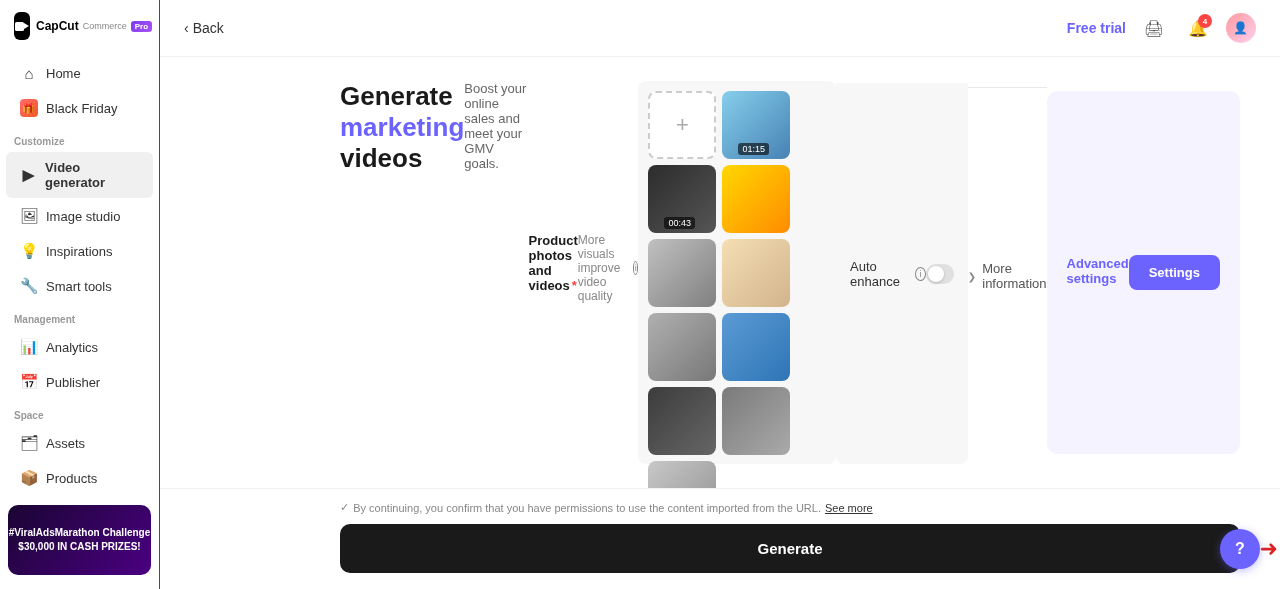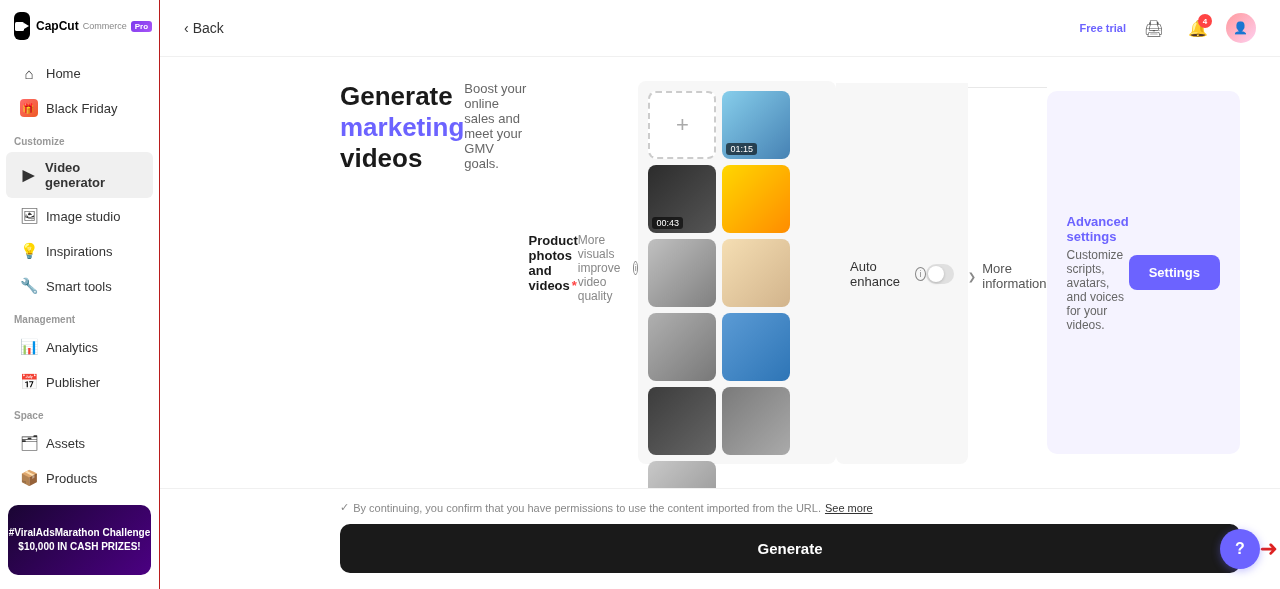--- a/index.html
+++ b/index.html
@@ -116,21 +116,21 @@
       align-items: center;
       gap: 4px;
       font-size: 14px;
       color: #333;
       cursor: pointer;
       background: none;
       border: none;
     }
     .header-spacer { flex: 1; }
     .free-trial-btn {
-      font-size: 11px;
+      font-size: 14px;
       color: #6c63ff;
       font-weight: 600;
       background: none;
       border: none;
       cursor: pointer;
     }
     .header-icon-btn {
       background: none;
       border: none;
       cursor: pointer;
@@ -246,21 +246,21 @@
       height: 68px;
       border-radius: 8px;
       overflow: hidden;
       position: relative;
       background: #ddd;
       cursor: pointer;
     }
     .media-thumb .duration {
       position: absolute;
       bottom: 4px;
-      left: 4px;
+      left: 16px;
       background: rgba(0,0,0,0.6);
       color: #fff;
       font-size: 9px;
       padding: 1px 4px;
       border-radius: 3px;
     }
 
     
     .thumb-1 { background: linear-gradient(135deg, #87ceeb, #4682b4); }
     .thumb-2 { background: linear-gradient(135deg, #2c2c2c, #555); }
@@ -464,21 +464,21 @@
       <span>Assets</span>
     </div>
     <div class="nav-item">
       <span class="icon">📦</span>
       <span>Products</span>
     </div>
 
     <div class="sidebar-promo">
       <div class="promo-text">
         <div>#ViralAdsMarathon Challenge</div>
-        <div>$10,000 IN CASH PRIZES!</div>
+        <div>$30,000 IN CASH PRIZES!</div>
       </div>
     </div>
   </div>
 </div>
 
 <div class="main">
 
   <div class="header">
     <button class="back-btn">
       <span>‹</span>
@@ -546,21 +546,20 @@
     </div>
 
     <div class="more-info-row">
       <span class="chevron">❯</span>
       <span>More information</span>
     </div>
 
     <div class="advanced-settings-box">
       <div>
         <div class="advanced-title">Advanced settings</div>
-        <div class="advanced-subtitle">Customize scripts, avatars, and voices for your videos.</div>
       </div>
       <button class="settings-btn">Settings</button>
     </div>
   </div>
 
   <div class="footer-area">
     <div class="disclaimer">
       <span class="disclaimer-check">✓</span>
       <span>By continuing, you confirm that you have permissions to use the content imported from the URL.</span>
       <span class="disclaimer-link">See more</span>

